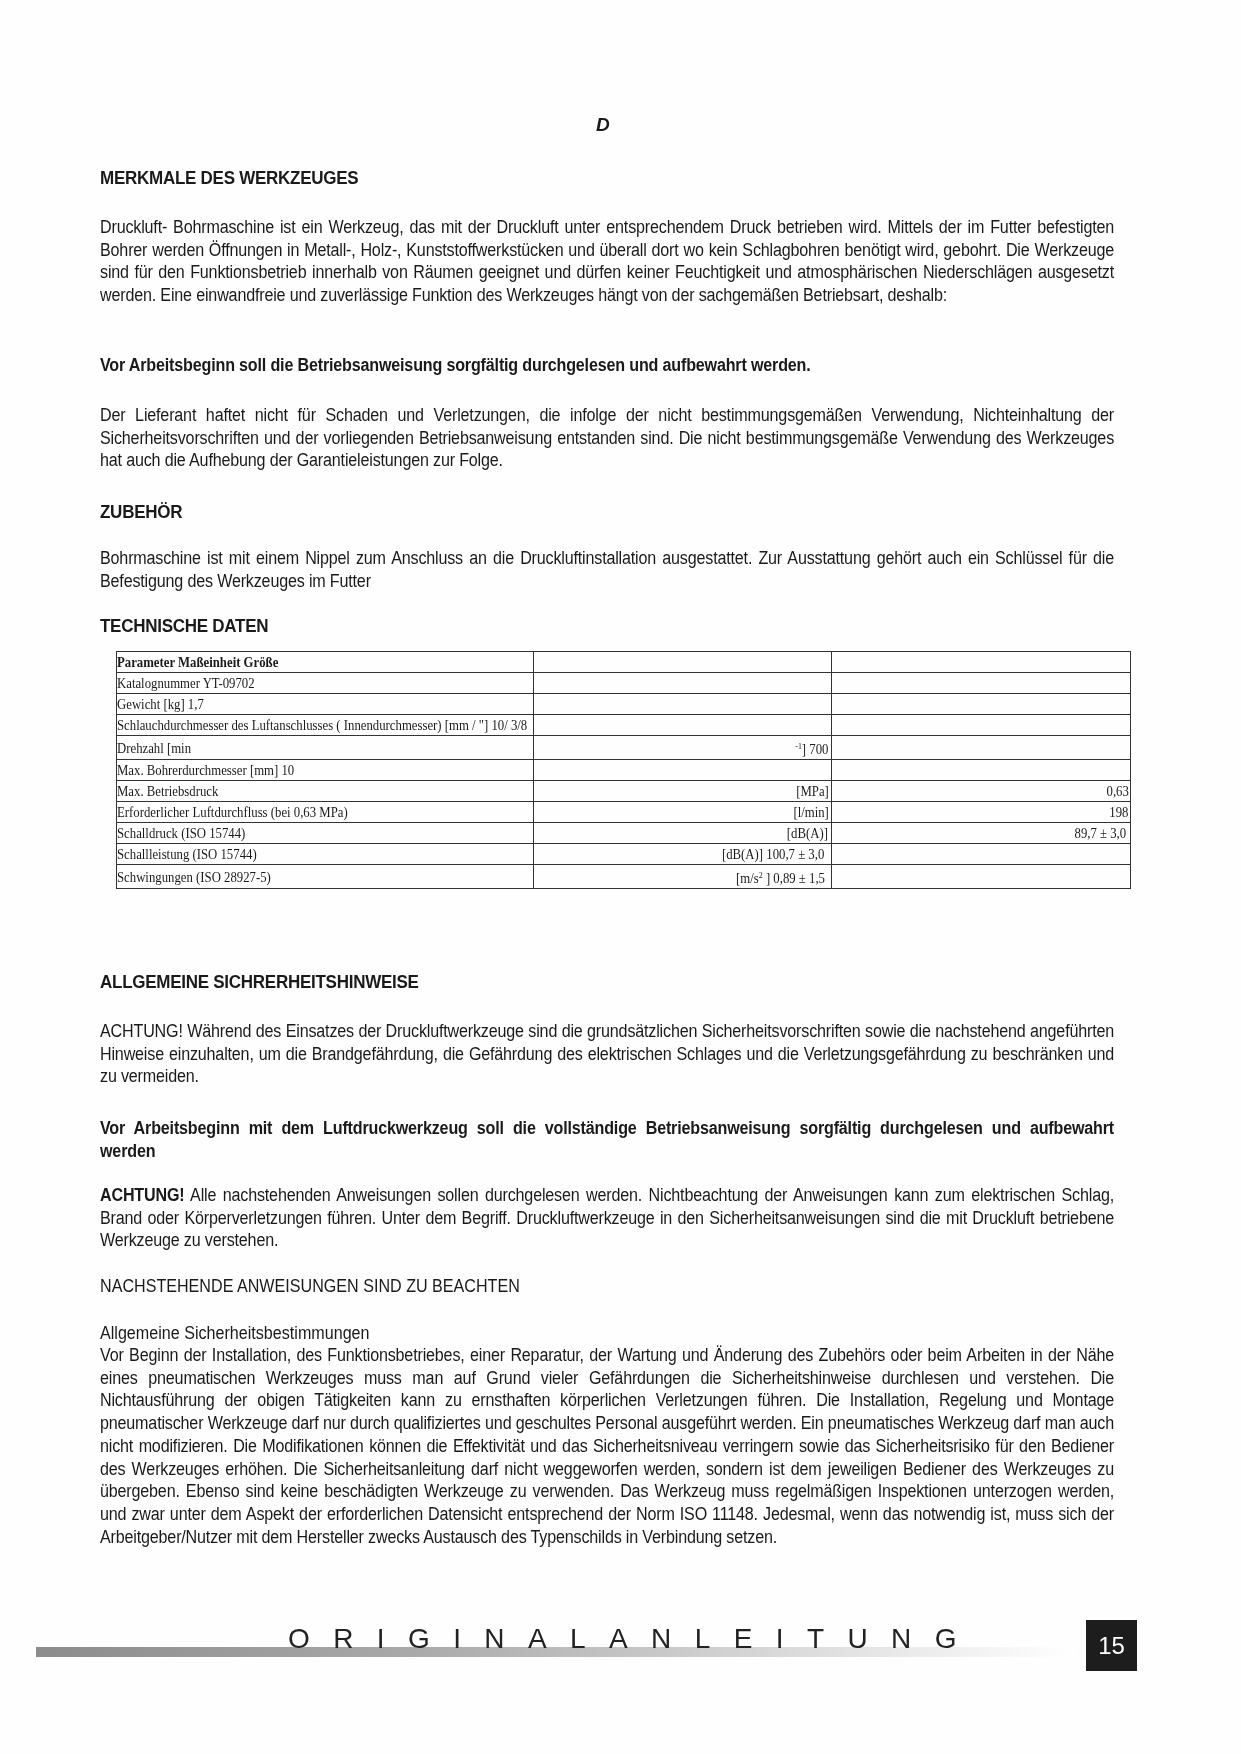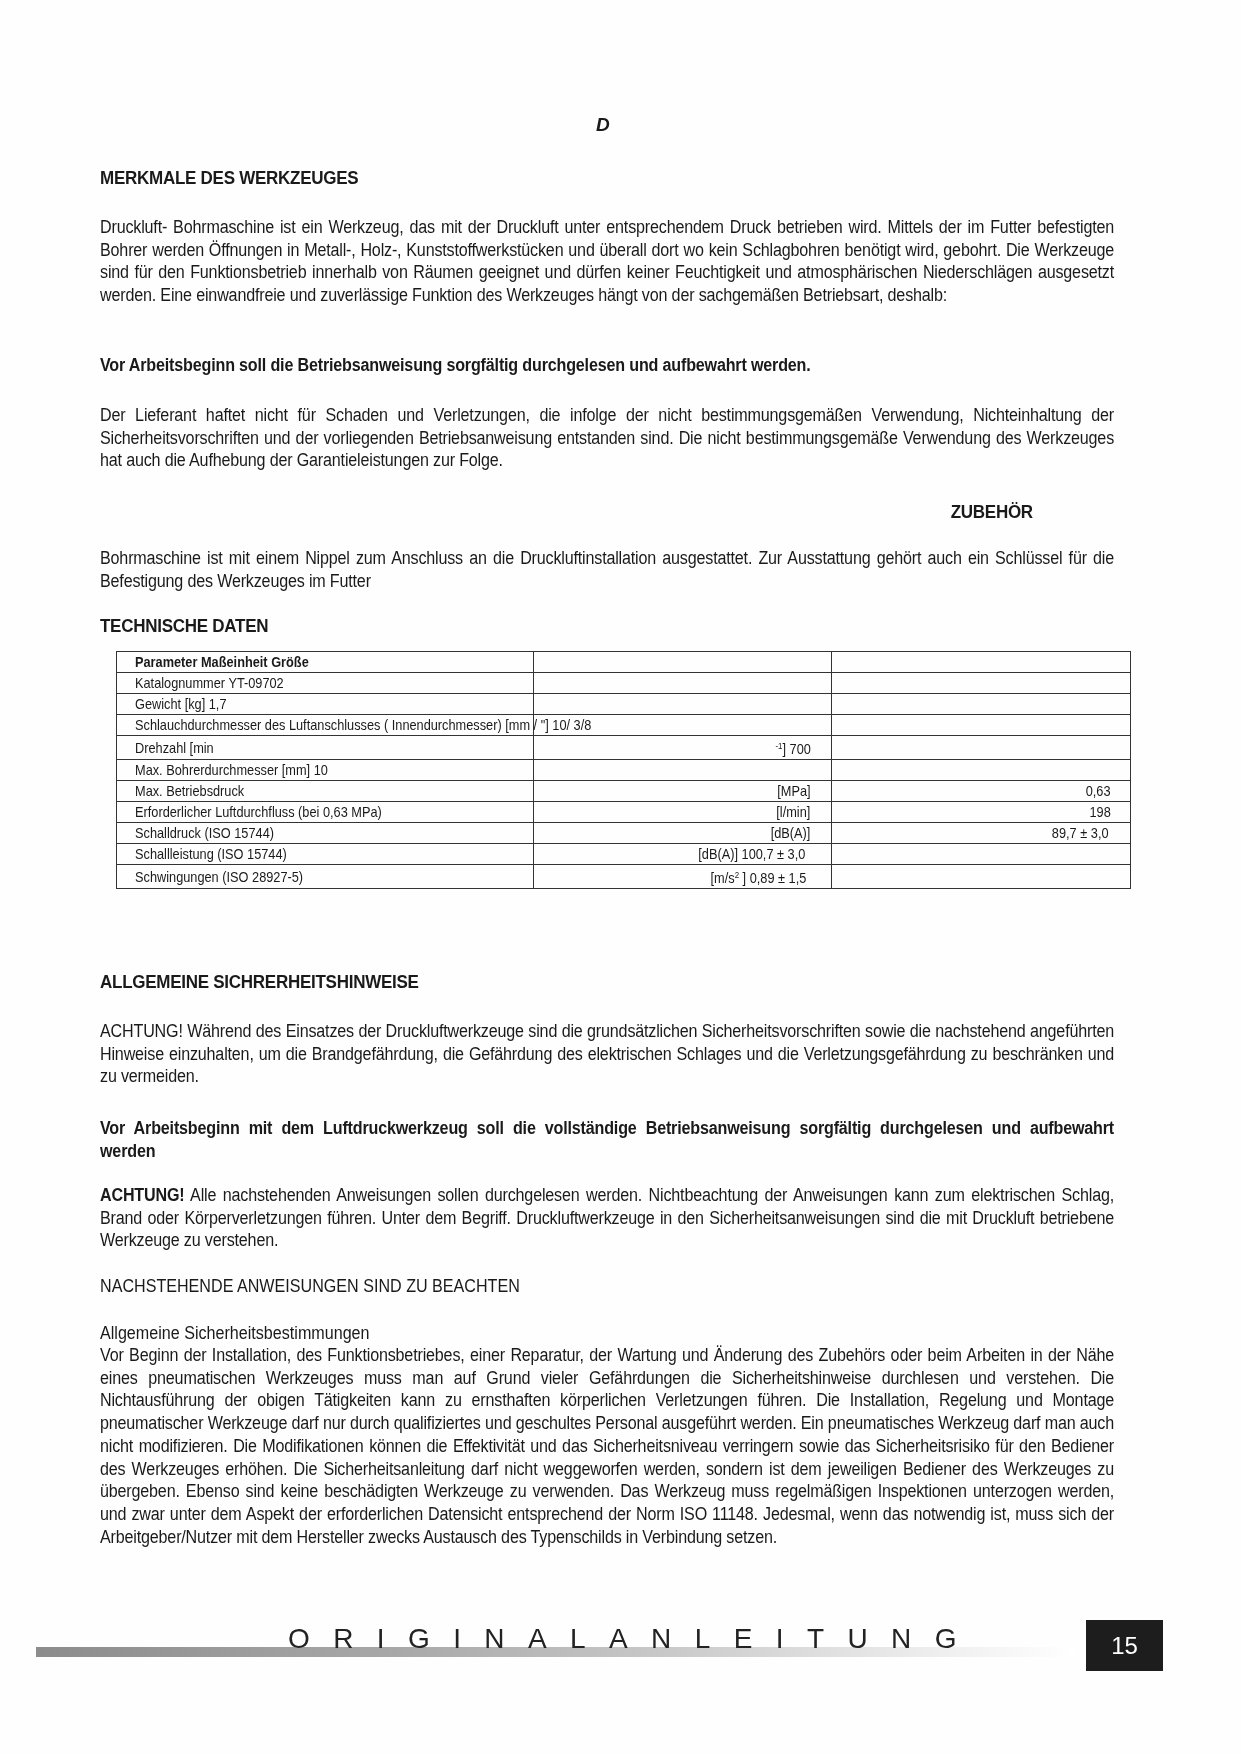--- a/index.html
+++ b/index.html
@@ -9,31 +9,31 @@
 
   .lang-marker { position: absolute; left: 596px; top: 114px; font-size: 19px; font-weight: bold; font-style: italic; }
   .heading { font-size: 18.5px; font-weight: bold; letter-spacing: -0.3px; transform: scaleX(0.92); transform-origin: left; margin: 0; line-height: 24px; }
   .para { font-size: 18px; line-height: 22.5px; margin: 0; text-align: justify; transform: scaleX(0.895); transform-origin: left; width: 1133px; letter-spacing: -0.2px; }
   .para.bold { font-weight: bold; }
   .plain-heading { font-size: 18px; line-height: 22px; margin: 0; transform: scaleX(0.895); transform-origin: left; width: 1133px; }
 
   .block { position: absolute; left: 100px; width: 1014px; margin-top: 20px; }
 
   table.spec { position: absolute; left: 116px; top: 651px; width: 1014px; border-collapse: collapse; table-layout: fixed; }
-  table.spec td { border: 1.5px solid #333; height: 20px; padding: 0 18px; font-size: 14.5px; line-height: 20px; white-space: nowrap; overflow: visible; }
+  table.spec td { border: 1.5px solid #333; height: 20px; padding: 0 0; font-size: 14.5px; line-height: 20px; white-space: nowrap; overflow: visible; font-family: Liberation Serif, serif; }
   table.spec td .t { display: inline-block; transform: scaleX(0.88); transform-origin: left; }
   table.spec td.c { text-align: right; }
   table.spec td.c .t { transform-origin: center; }
   table.spec tr.head td { font-weight: bold; }
   sup { font-size: 9px; vertical-align: 5px; }
 
   .footer-bar { position: absolute; left: 36px; top: 1647px; width: 1040px; height: 10px;
     background: linear-gradient(to right, #8c8c8c 0%, #a8a8a8 35%, #c8c8c8 60%, #ececec 85%, #ffffff 100%); }
   .footer-text { position: absolute; left: 288px; top: 1623px; font-size: 28px; letter-spacing: 23.4px; color: #222; }
-  .page-num { position: absolute; left: 1086px; top: 1620px; width: 77px; height: 51px; background: #1d1d1d; color: #fff;
+  .page-num { position: absolute; left: 1086px; top: 1620px; width: 51px; height: 51px; background: #1d1d1d; color: #fff;
     font-size: 24px; display: flex; align-items: center; justify-content: center; }
 </style>
 </head>
 <body>
 
 <div class="page">
 
   <div class="lang-marker">D</div>
 
   <div class="block" style="top:146px;">
@@ -42,21 +42,21 @@
   <div class="block" style="top:196px;">
     <p class="para">Druckluft- Bohrmaschine ist ein Werkzeug, das mit der Druckluft unter entsprechendem Druck betrieben wird. Mittels der im Futter befestigten Bohrer werden Öffnungen in Metall-, Holz-, Kunststoffwerkstücken und überall dort wo kein Schlagbohren benötigt wird, gebohrt. Die Werkzeuge sind für den Funktionsbetrieb innerhalb von Räumen geeignet und dürfen keiner Feuchtigkeit und atmosphärischen Niederschlägen ausgesetzt werden. Eine einwandfreie und zuverlässige Funktion des Werkzeuges hängt von der sachgemäßen Betriebsart, deshalb:</p>
   </div>
   <div class="block" style="top:334px;">
     <p class="para bold">Vor Arbeitsbeginn soll die Betriebsanweisung sorgfältig durchgelesen und aufbewahrt werden.</p>
   </div>
   <div class="block" style="top:384px;">
     <p class="para">Der Lieferant haftet nicht für Schaden und Verletzungen, die infolge der nicht bestimmungsgemäßen Verwendung, Nichteinhaltung der Sicherheitsvorschriften und der vorliegenden Betriebsanweisung entstanden sind. Die nicht bestimmungsgemäße Verwendung des Werkzeuges hat auch die Aufhebung der Garantieleistungen zur Folge.</p>
   </div>
 
-  <div class="block" style="top:480px;text-align:right;">
+  <div class="block" style="top:480px;">
     <h2 class="heading">ZUBEHÖR</h2>
   </div>
   <div class="block" style="top:527px;">
     <p class="para">Bohrmaschine ist mit einem Nippel zum Anschluss an die Druckluftinstallation ausgestattet. Zur Ausstattung gehört auch ein Schlüssel für die Befestigung des Werkzeuges im Futter</p>
   </div>
 
   <div class="block" style="top:594px;">
     <h2 class="heading">TECHNISCHE DATEN</h2>
   </div>
 

